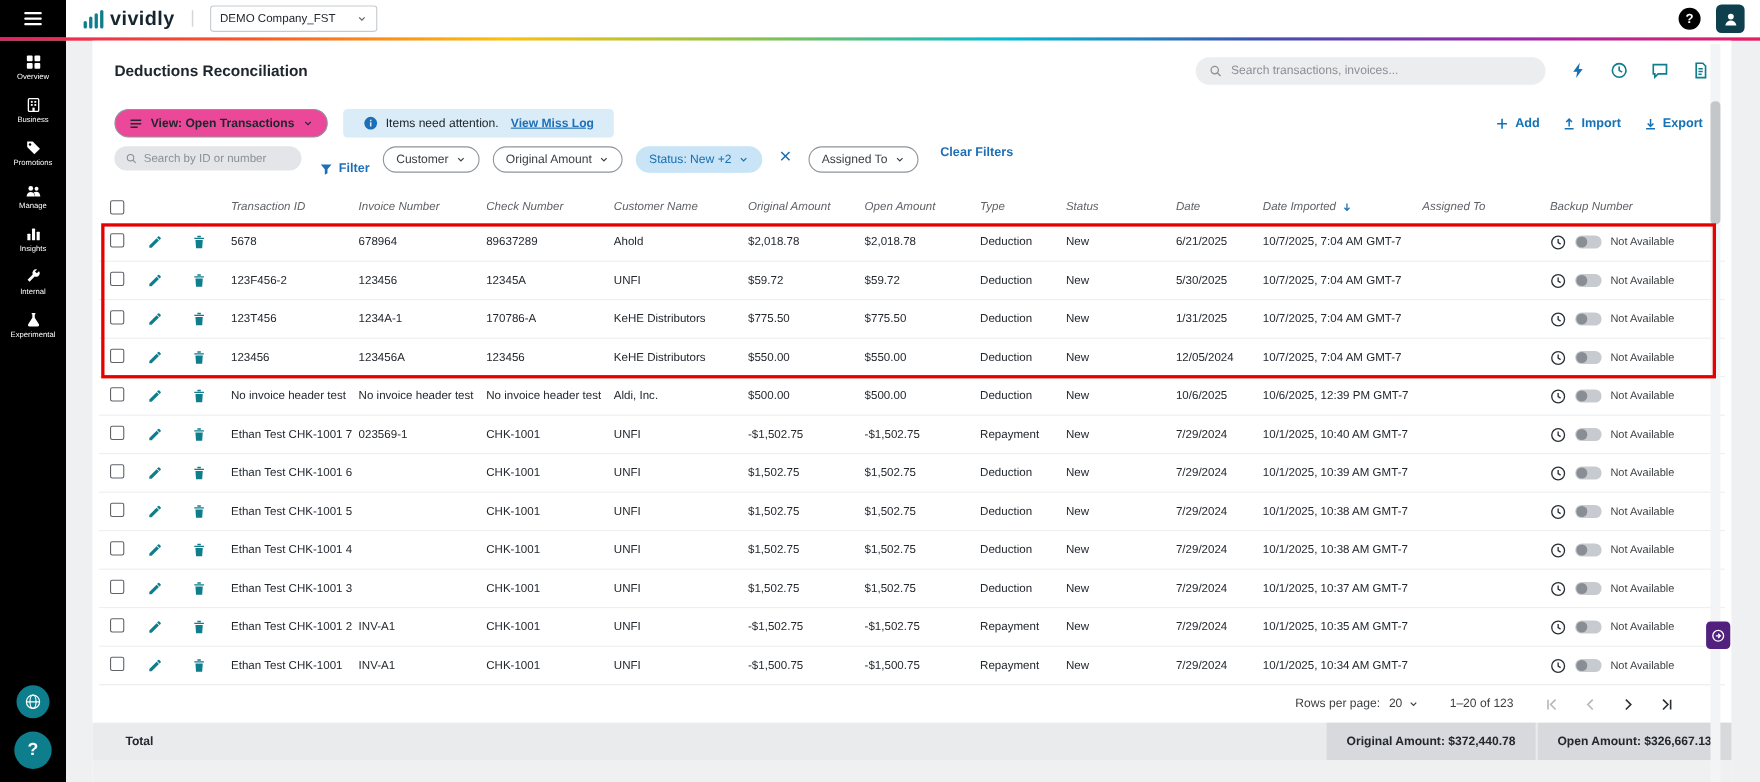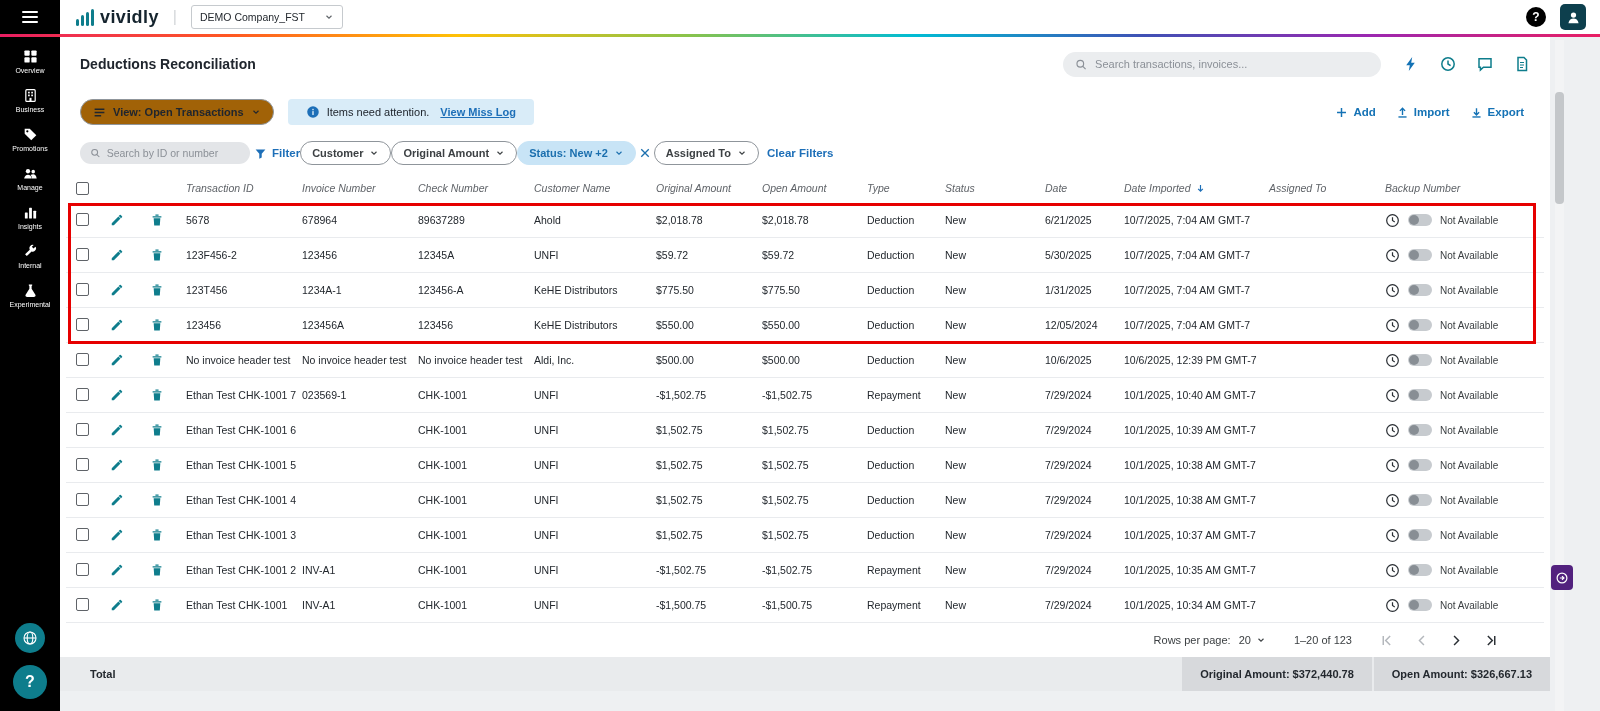--- a/index.html
+++ b/index.html
@@ -30,51 +30,51 @@
   
   .shell { display:flex; height:674px; }
   .sidebar { flex:0 0 60px; background:#000; display:flex; flex-direction:column; align-items:center; padding-top:12px; gap:14px; }
   .nav-item { display:flex; flex-direction:column; align-items:center; gap:3px; color:#fff; cursor:pointer; width:60px; }
   .nav-item svg { width:15px; height:15px; }
   .nav-label { font-size:7px; color:#fff; }
   .side-bottom { margin-top:auto; display:flex; flex-direction:column; align-items:center; gap:12px; padding-bottom:12px; }
   .round-btn { width:30px; height:30px; border-radius:50%; background:#0e7d8c; color:#fff; display:flex; align-items:center; justify-content:center; cursor:pointer; }
   .round-btn.q { width:34px; height:34px; font-size:16px; font-weight:bold; }
 
-  .main { flex:0 0 1490px; background:#fff; display:flex; flex-direction:column; }
+  .main { flex:0 0 1490px; background:#fff; display:flex; flex-direction:column;margin-left:24px; }
   .main-bottom-gap { flex:1; background:#eef0f2; }
 
   
   .page-header { height:54px; display:flex; align-items:center; padding:0 20px; }
   .page-title { font-size:14px; font-weight:600; color:#20262e; }
   .spacer { flex:1; }
   .global-search { width:318px; height:25px; background:#ebedef; border-radius:13px; display:flex; align-items:center; gap:8px; padding:0 12px; }
   .global-search input { border:none; background:transparent; outline:none; font-size:11px; color:#444; width:100%; font-family:inherit; }
   .global-search input::placeholder { color:#8b9097; }
   .header-icons { display:flex; gap:21px; margin-left:22px; align-items:center; }
   .hicon { width:16px; height:16px; cursor:pointer; }
   .teal { color:#0e7d8c; } .blue { color:#1472b5; }
 
   
   .toolbar { height:42px; display:flex; align-items:center; padding:0 20px; gap:14px; }
   .view-btn { border:1px solid #8f959b; border-radius:16px; height:26px; padding:0 12px; display:flex; align-items:center; gap:7px;
-    font-size:11px; font-weight:700; color:#20262e; cursor:pointer; background:#a16207; }
+    font-size:11px; font-weight:700; color:#20262e; cursor:pointer; background:#ec4899; }
   .banner { background:#d9ecf8; border-radius:4px; height:26px; display:flex; align-items:center; gap:7px; padding:0 18px; font-size:11px; color:#20262e; }
   .banner a { color:#1d6fb8; font-weight:600; margin-left:4px; cursor:pointer; text-decoration:underline; }
   .action-group { margin-left:auto; display:flex; gap:20px; margin-right:6px; }
   .action-link { display:flex; align-items:center; gap:5px; color:#1472b5; font-size:11.5px; font-weight:700; cursor:pointer; }
 
   
-  .filters { height:40px; display:flex; align-items:center; padding:0 20px; }
+  .filters { height:40px; display:flex; padding:0 20px; gap:12px; }
   .mini-search { width:170px; height:22px; background:#e3e5e8; border-radius:11px; display:flex; align-items:center; gap:6px; padding:0 10px; }
   .mini-search input { border:none; background:transparent; outline:none; font-size:10.5px; color:#444; width:100%; font-family:inherit; }
   .mini-search input::placeholder { color:#8b9097; }
   .filter-link { display:flex; align-items:center; gap:5px; color:#1d6fb8; font-size:11.5px; font-weight:700; cursor:pointer; margin-left:4px; }
   .chip { border:1px solid #8f959b; border-radius:14px; height:24px; padding:0 11px; display:flex; align-items:center; gap:6px;
-    font-size:11px; font-weight:700; color:#3c4043; cursor:pointer; background:#fff; }
+    font-size:11px; font-weight:400; color:#3c4043; cursor:pointer; background:#fff; }
   .chip.active { background:#c8e4f6; border-color:#c8e4f6; color:#1b6fae; }
   .x-btn { width:18px; height:18px; display:flex; align-items:center; justify-content:center; cursor:pointer; color:#1b6fae; }
   .clear-link { color:#1d6fb8; font-size:11.5px; font-weight:700; cursor:pointer; margin-left:8px; }
 
   
   .table-wrap { position:relative; margin:0 6px; }
   .grid-row { display:grid; grid-template-columns:34px 40px 36px 116px 116px 116px 122px 106px 105px 78px 100px 79px 145px 116px 1fr;
     align-items:center; padding-left:10px; }
   .thead { height:30px; font-size:10.5px; color:#5f6368;font-style:italic; }
   .th { display:flex; align-items:center; gap:4px; }
@@ -453,21 +453,21 @@
                 <path d="M2 11.6V14h2.4l7.6-7.6-2.4-2.4zM13.7 4.9a.9.9 0 000-1.3l-1.3-1.3a.9.9 0 00-1.3 0l-1.1 1.1 2.6 2.6z" fill="currentColor"></path>
               </svg>
     </div>
     <div>
       <svg class="row-icon" viewBox="0 0 16 16">
                 <path d="M3 3.6h10V5H3zM6.2 1.6h3.6v1.4H6.2zM4.2 6h7.6l-.6 8.4H4.8z" fill="currentColor"></path>
               </svg>
     </div>
     <div>123T456</div>
     <div>1234A-1</div>
-    <div>123456-A</div>
+    <div>170786-A</div>
     <div>KeHE Distributors</div>
     <div>$775.50</div>
     <div>$775.50</div>
     <div>Deduction</div>
     <div>New</div>
     <div>1/31/2025</div>
     <div>10/7/2025, 7:04 AM GMT-7</div>
     <div></div>
     <div class="backup-cell">
       <svg class="clock-ic" viewBox="0 0 16 16">

